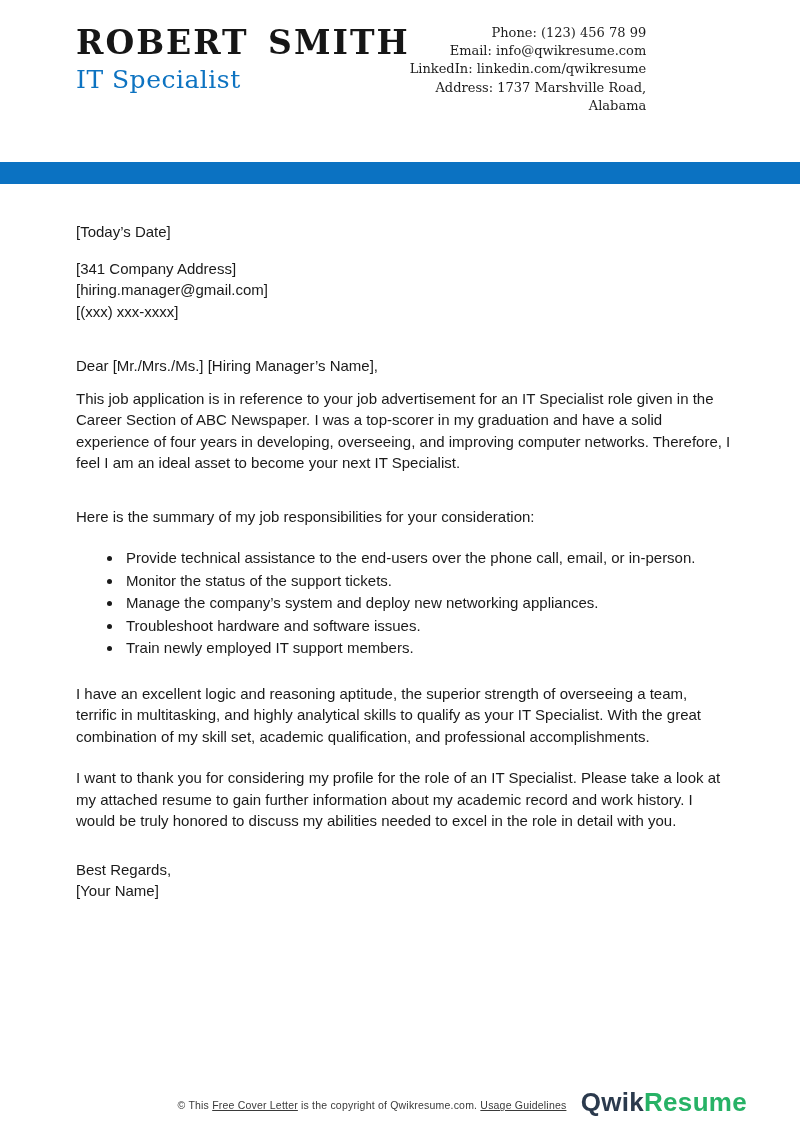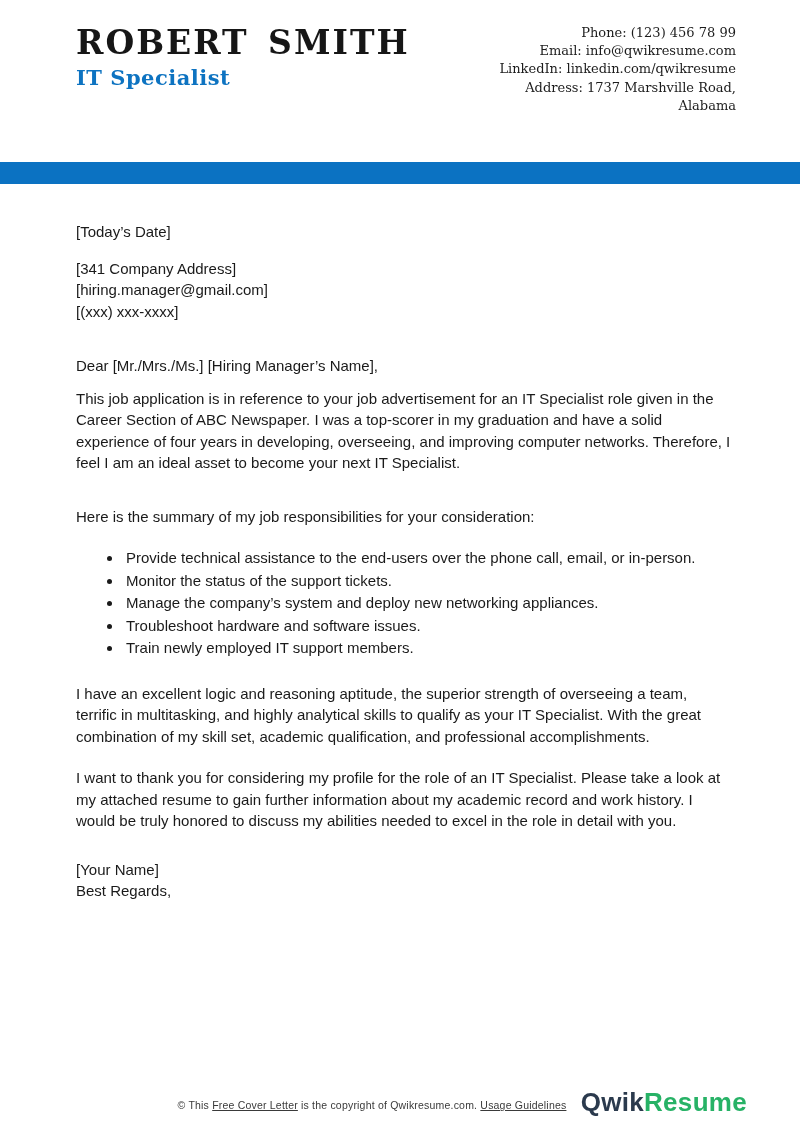--- a/index.html
+++ b/index.html
@@ -11,39 +11,39 @@
     margin: 0 auto;
     background: #ffffff;
     font-family: "Liberation Sans", sans-serif;
     color: #1a1a1a;
     overflow: hidden;
   }
 
   
   .header {
     display: flex;
-    justify-content: space-between;
+    justify-content: flex-start;
     align-items: flex-start;
     padding: 22px 64px 0 76px;
     height: 162px;
   }
   .identity { padding-top: 2px; }
   .name {
     font-family: "DejaVu Serif", serif;
     font-weight: bold;
     font-size: 33px;
     letter-spacing: 2px;
     word-spacing: 6px;
     color: #161616;
     line-height: 1.15;
   }
   .job-title {
     font-family: "DejaVu Serif", serif;
-    font-weight: bold;
-    font-size: 21px;
+    font-weight: normal;
+    font-size: 25px;
     color: #0d73c1;
     margin-top: 3px;
     letter-spacing: 0.5px;
   }
   .contact {
     text-align: right;
     font-family: "DejaVu Serif", serif;
     font-size: 13px;
     line-height: 18.2px;
     color: #1c1c1c;
@@ -143,22 +143,22 @@
       <li>Manage the company’s system and deploy new networking appliances.</li>
       <li>Troubleshoot hardware and software issues.</li>
       <li>Train newly employed IT support members.</li>
     </ul>
 
     <p class="para-3">I have an excellent logic and reasoning aptitude, the superior strength of overseeing a team, terrific in multitasking, and highly analytical skills to qualify as your IT Specialist. With the great combination of my skill set, academic qualification, and professional accomplishments.</p>
 
     <p class="para-4">I want to thank you for considering my profile for the role of an IT Specialist. Please take a look at my attached resume to gain further information about my academic record and work history. I would be truly honored to discuss my abilities needed to excel in the role in detail with you.</p>
 
     <div class="closing-block">
+      <div>Best Regards,</div>
       <div>[Your Name]</div>
-      <div>Best Regards,</div>
     </div>
   </div>
 
   <div class="footer-note"><span>© This </span><span class="u">Free Cover Letter</span><span> is the copyright of Qwikresume.com. </span><span class="u">Usage Guidelines</span></div>
 
   <div class="logo"><span class="qwik">Qwik</span><span class="resume">Resume</span></div>
 
 </div>
 
 </body></html>

